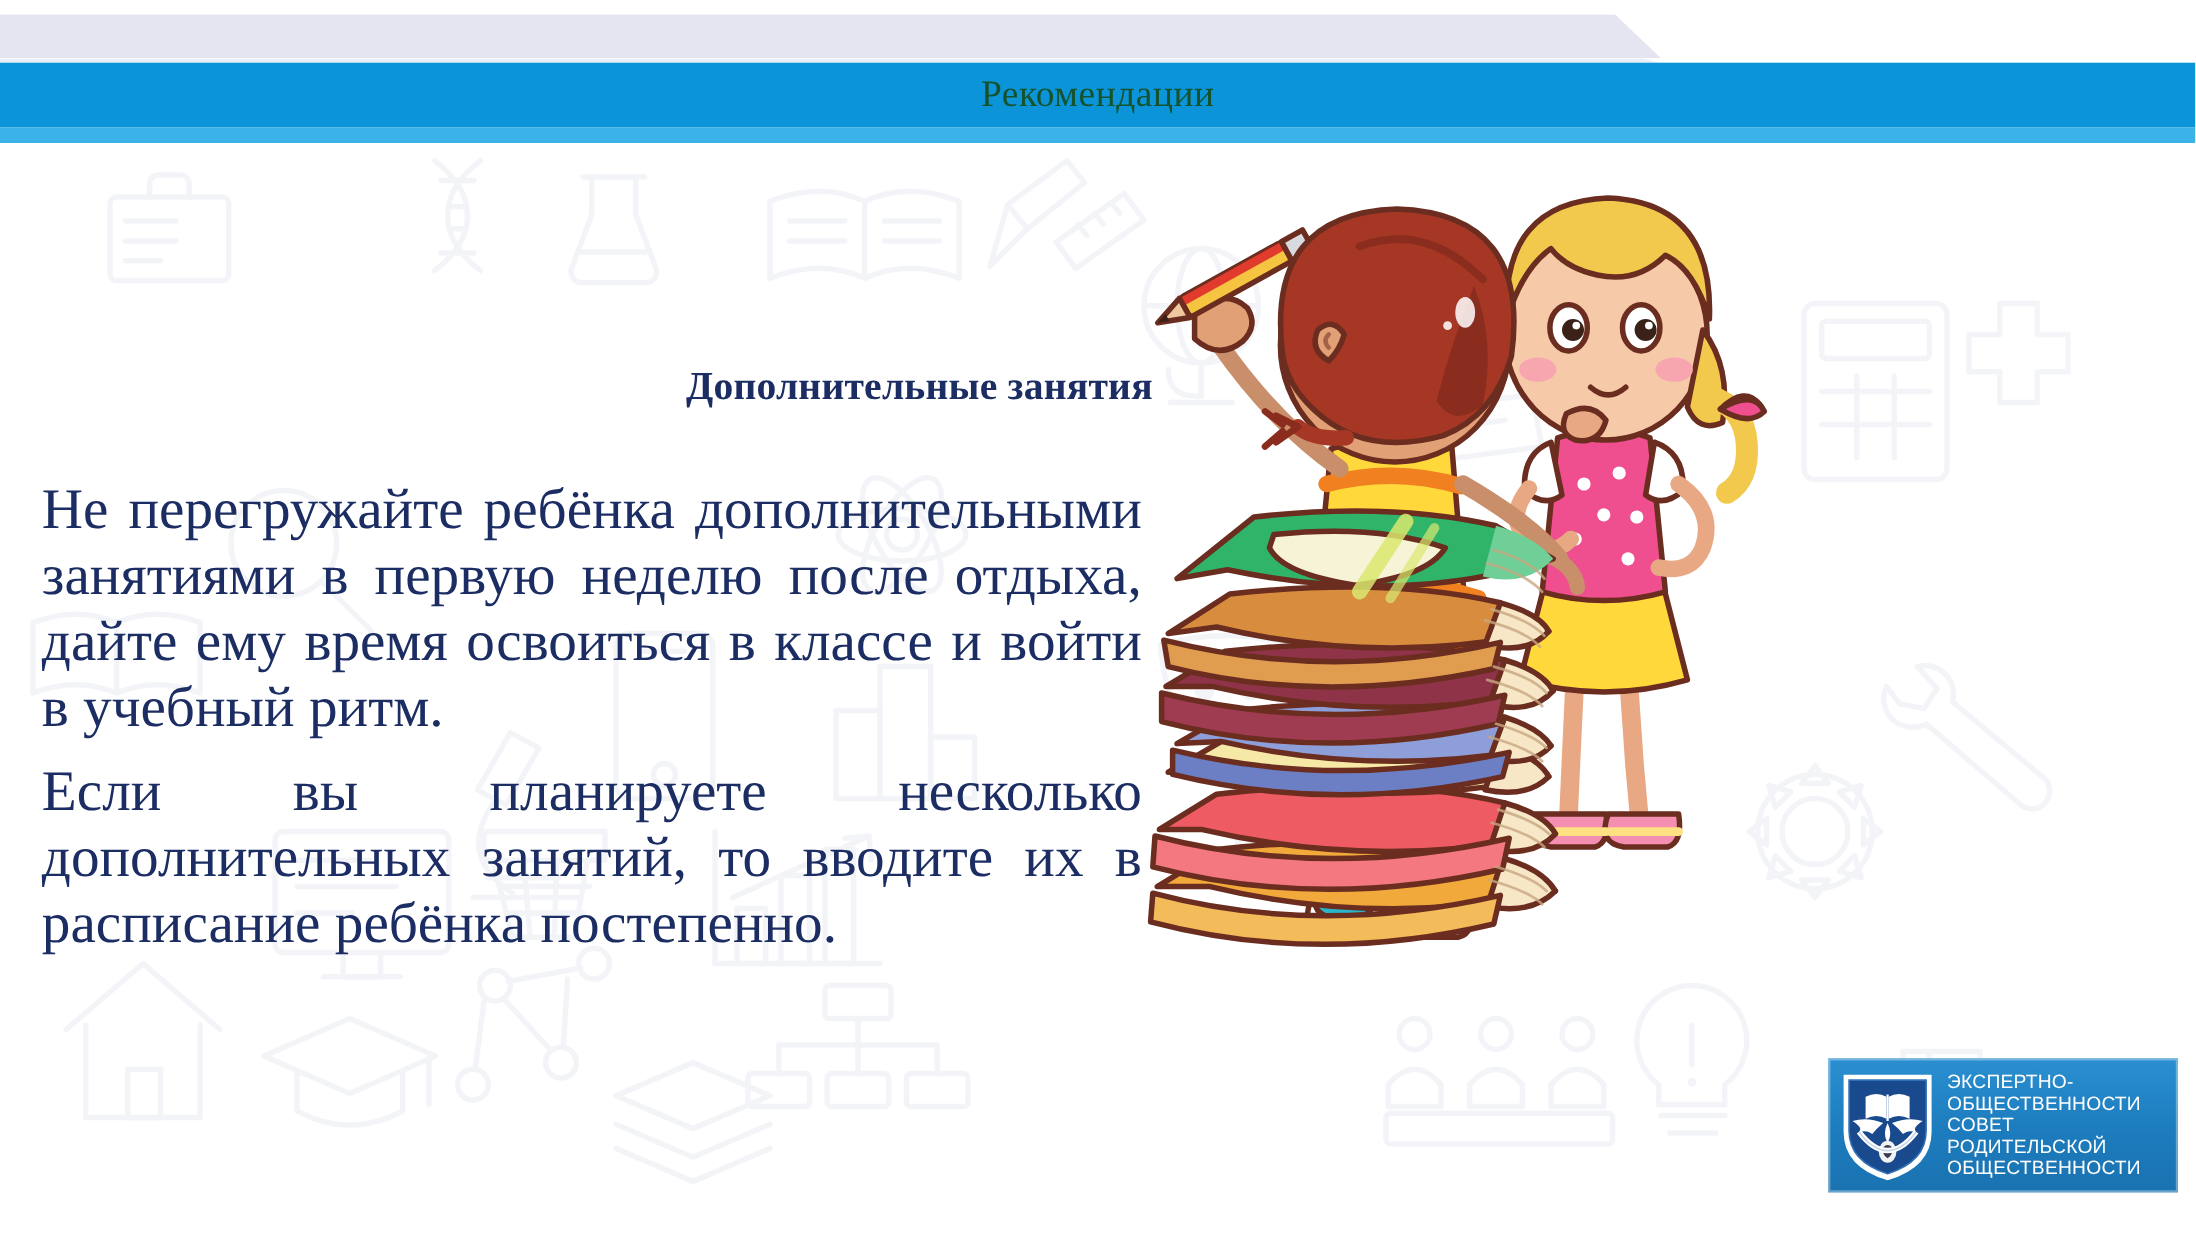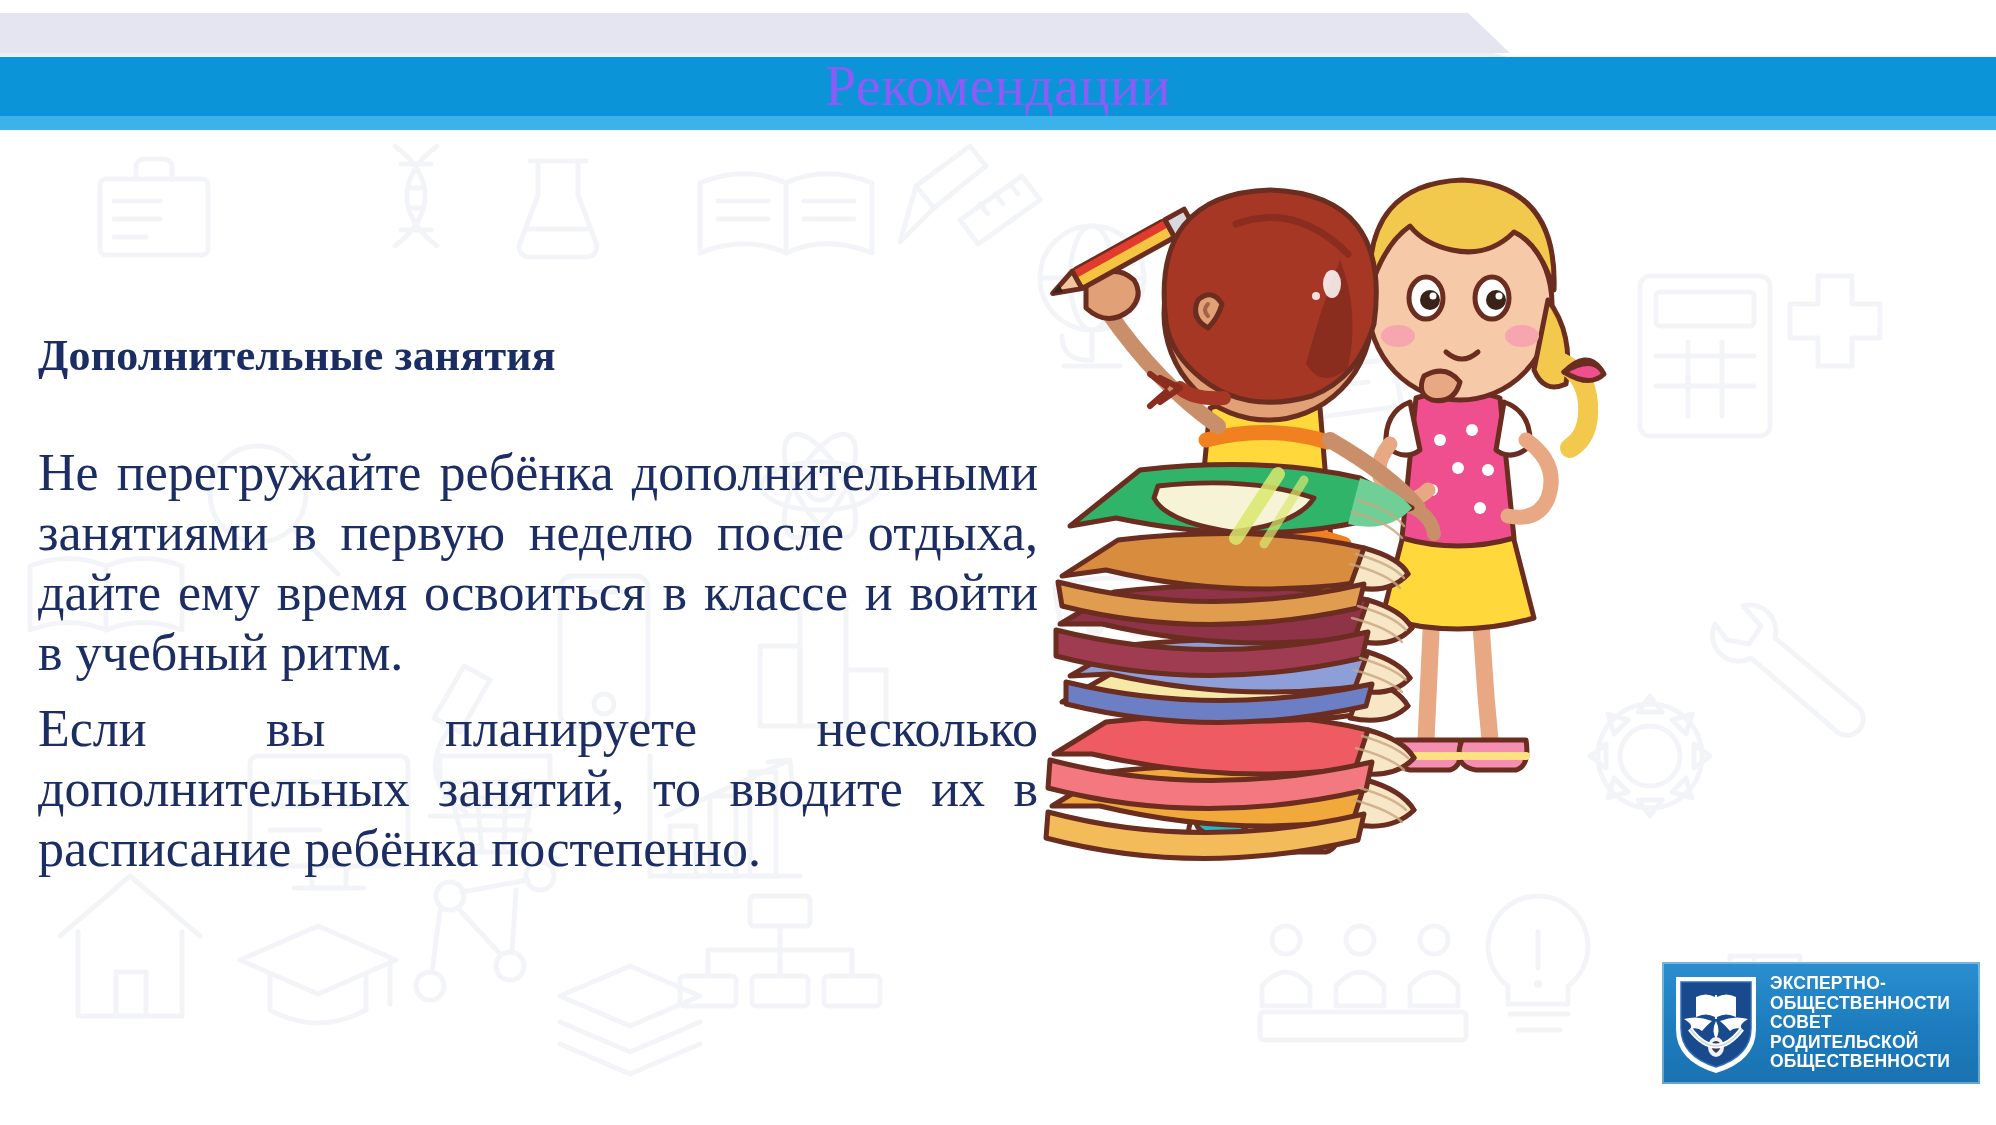--- a/index.html
+++ b/index.html
@@ -37,46 +37,47 @@
     background:#0b94d7;
   }
   .header-bar-light{
     position:absolute;left:0;top:116px;width:1996px;height:14px;
     background:#3cb3e8;
   }
   .header-title{
     position:absolute;left:0;top:51px;width:1996px;
     text-align:center;
     font-family:"Liberation Serif", serif;
-    font-size:56px;
+    font-size:34px;
     line-height:70px;
-    color:#8b5cf6;
+    color:#14532d;
     letter-spacing:0.5px;
     font-weight:400;
   }
 
   
   .watermark{
     position:absolute;left:0;top:136px;width:1996px;height:989px;
     opacity:0.5;
     pointer-events:none;
   }
   .watermark svg{display:block;}
 
   
   .text-col{
     position:absolute;left:38px;top:330px;width:1010px;
   }
   .sec-heading{
     font-family:"Liberation Serif", serif;
     font-weight:bold;
-    font-size:44px;
+    font-size:36px;
     color:#1b2d63;
     margin:0 0 62px 0;
     letter-spacing:0.2px;
+    text-align:right;
   }
   .body-par{
     font-family:"Liberation Serif", serif;
     font-size:52px;
     line-height:60px;
     color:#1b2d63;
     text-align:justify;
     margin:0;
     width:1000px;
   }
@@ -97,21 +98,21 @@
     box-shadow:0 0 0 2px rgba(255,255,255,0.35) inset;
   }
   .logo-emblem{
     width:96px;height:104px;flex:0 0 96px;margin-left:6px;
     position:relative;
   }
   .logo-emblem svg{display:block;}
   .logo-text{
     margin-left:6px;
     font-family:"Liberation Sans", sans-serif;
-    font-weight:bold;
+    font-weight:normal;
     font-size:17.5px;
     line-height:19.5px;
     color:#ffffff;
     letter-spacing:0.2px;
   }
   .logo-text div{white-space:nowrap;}
 </style>
 </head>
 <body>
 

